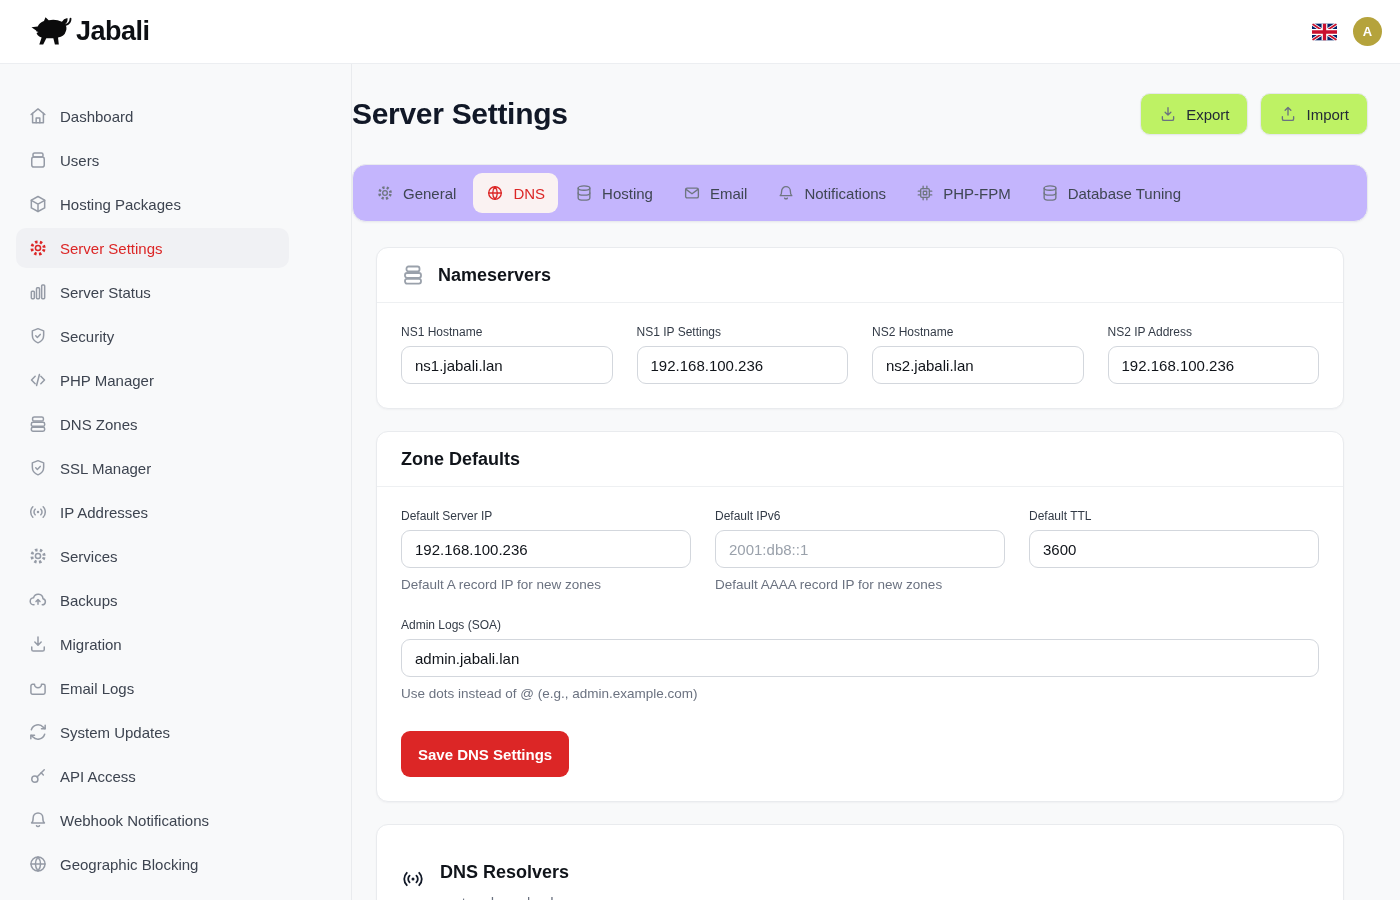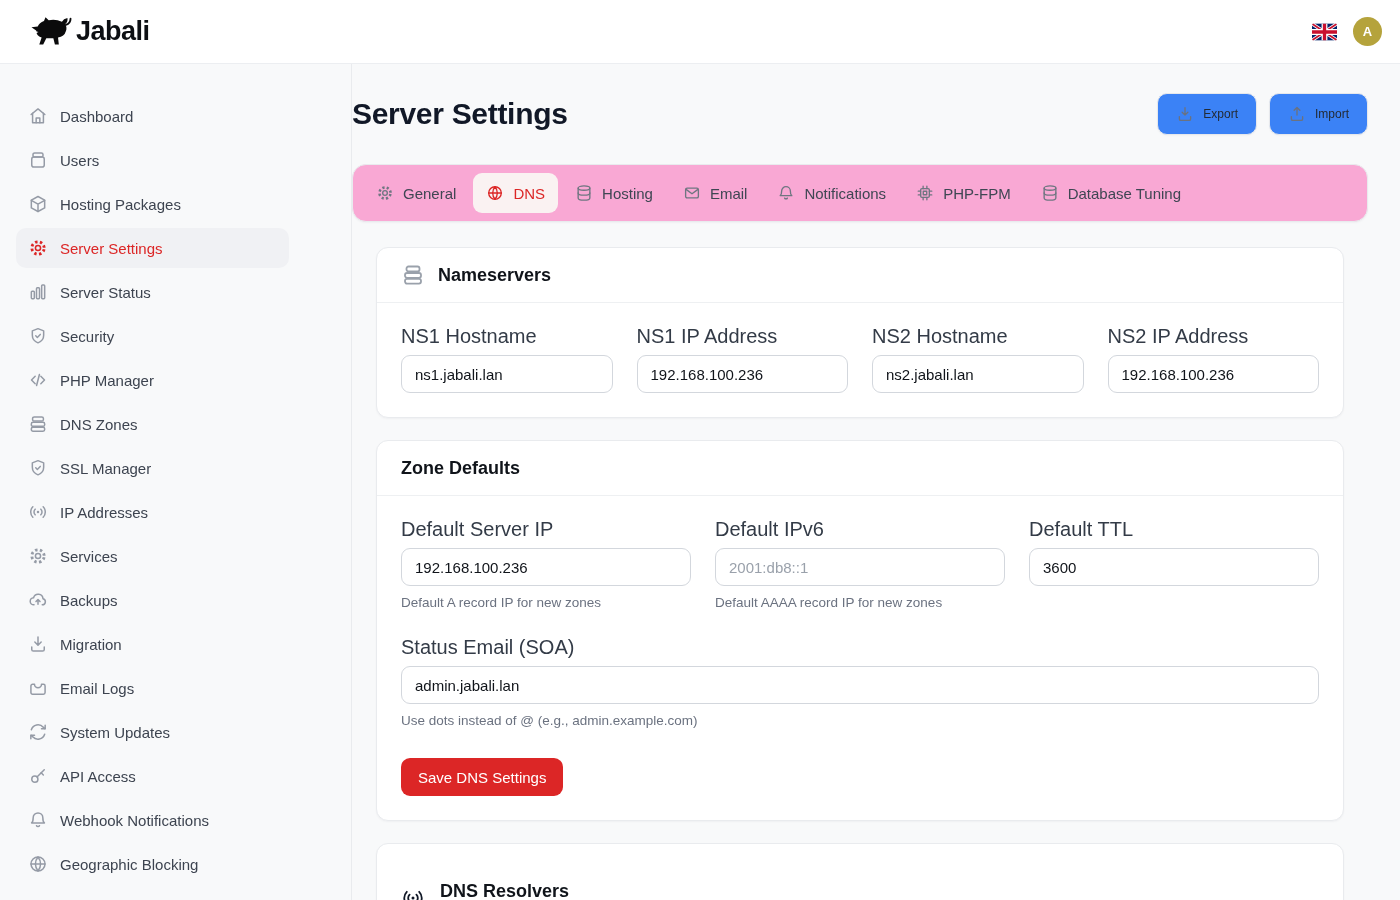--- a/index.html
+++ b/index.html
@@ -39,29 +39,29 @@
   .nav-item .ic { color:#959ba6; }
   .nav-item.active { background:#f0f1f4; color:#dc2626; font-weight:500; }
   .nav-item.active .ic { color:#dc2626; }
 
   
   .main { flex:1; padding:28px 32px 0 0; overflow:hidden; min-width:0; }
   .page-head { display:flex; align-items:center; justify-content:space-between; height:44px; }
   .page-title { font-size:30px; font-weight:700; color:#111827; margin:0; letter-spacing:-0.3px; }
   .head-actions { display:flex; gap:12px; }
   .ghost-btn {
-    height:42px; padding:0 18px; border-radius:10px; background:#3b82f6; border:1px solid #e6e8ec;
-    display:flex; align-items:center; gap:9px; font-size:12px; font-weight:500; color:#232b36;
+    height:42px; padding:0 18px; border-radius:10px; background:#bef264; border:1px solid #e6e8ec;
+    display:flex; align-items:center; gap:9px; font-size:15px; font-weight:500; color:#232b36;
     font-family:inherit; cursor:pointer; box-shadow:0 1px 2px rgba(16,24,40,.03);
   }
   .ghost-btn .ic { color:#6b7280; }
 
   
   .tabs-card {
-    margin-top:28px; background:#f9a8d4; border:1px solid #e9ebee; border-radius:14px;
+    margin-top:28px; background:#c4b5fd; border:1px solid #e9ebee; border-radius:14px;
     padding:8px 10px; display:flex; gap:4px; box-shadow:0 1px 2px rgba(16,24,40,.04);
   }
   .tab {
     display:flex; align-items:center; gap:9px; padding:0 13px; height:40px; border-radius:9px;
     font-size:15px; color:#3f4653; cursor:pointer; white-space:nowrap;
   }
   .tab .ic { color:#6f7681; }
   .tab.active { color:#dc2626; background:#faf2f2; }
   .tab.active .ic { color:#dc2626; }
 
@@ -70,31 +70,31 @@
   .card {
     background:#fff; border:1px solid #e9ebee; border-radius:12px;
     box-shadow:0 1px 2px rgba(16,24,40,.04); margin-bottom:22px;
   }
   .card-head { display:flex; align-items:center; gap:13px; padding:15px 24px; border-bottom:1px solid #eef0f2; min-height:55px; }
   .card-title { font-size:18px; font-weight:700; color:#10141a; }
   .card-head .ic { color:#9aa1ab; }
   .card-body { padding:22px 24px 24px; }
   .grid4 { display:grid; grid-template-columns:repeat(4,1fr); gap:24px; }
   .grid3 { display:grid; grid-template-columns:repeat(3,1fr); gap:24px; }
-  .f-label { font-size:20px; font-weight:500; color:#333b47; margin-bottom:7px; }
+  .f-label { font-size:12px; font-weight:500; color:#333b47; margin-bottom:7px; }
   .f-input {
     width:100%; height:38px; border:1px solid #d3d7dd; border-radius:9px; padding:0 13px;
     font-family:inherit; font-size:15px; color:#10141a; background:#fff; outline:none;
   }
   .f-input::placeholder { color:#9aa1ab; }
   .f-help { font-size:13.5px; color:#6b7280; margin-top:9px; }
   .row2 { margin-top:26px; }
   .save-btn {
-    margin-top:30px; height:38px; padding:0 17px; background:#dc2626; color:#fff; border:none;
-    border-radius:9px; font-size:15px; font-weight:400; font-family:inherit; cursor:pointer;
+    margin-top:30px; height:46px; padding:0 17px; background:#dc2626; color:#fff; border:none;
+    border-radius:9px; font-size:15px; font-weight:700; font-family:inherit; cursor:pointer;
   }
 
   
   .resolver-head { display:flex; align-items:center; gap:15px; padding:22px 24px; }
   .resolver-text { display:flex; flex-direction:column; gap:12px;margin-top:15px; }
   .resolver-status { font-size:14.5px; color:#6b7280; }
 
   
   .ic { display:inline-flex; flex:none; }
   .ic svg { width:100%; height:100%; display:block; }
@@ -417,21 +417,21 @@
               </span>
             <span class="card-title">Nameservers</span>
           </div>
           <div class="card-body">
             <div class="grid4">
               <div>
                 <div class="f-label">NS1 Hostname</div>
                 <input class="f-input" value="ns1.jabali.lan" style="">
               </div>
               <div>
-                <div class="f-label">NS1 IP Address</div>
+                <div class="f-label">NS1 IP Settings</div>
                 <input class="f-input" value="192.168.100.236" style="">
               </div>
               <div>
                 <div class="f-label">NS2 Hostname</div>
                 <input class="f-input" value="ns2.jabali.lan" style="">
               </div>
               <div>
                 <div class="f-label">NS2 IP Address</div>
                 <input class="f-input" value="192.168.100.236" style="">
               </div>
@@ -454,21 +454,21 @@
                 <div class="f-label">Default IPv6</div>
                 <input class="f-input" placeholder="2001:db8::1" style="">
                 <div class="f-help">Default AAAA record IP for new zones</div>
               </div>
               <div>
                 <div class="f-label">Default TTL</div>
                 <input class="f-input" value="3600" style="">
               </div>
             </div>
             <div class="row2">
-              <div class="f-label">Status Email (SOA)</div>
+              <div class="f-label">Admin Logs (SOA)</div>
               <input class="f-input" value="admin.jabali.lan" style="">
               <div class="f-help">Use dots instead of @ (e.g., admin.example.com)</div>
             </div>
             <button class="save-btn">Save DNS Settings</button>
           </div>
         </div>
 
         <div class="card">
           <div class="resolver-head">
             <span class="ic ic24">

